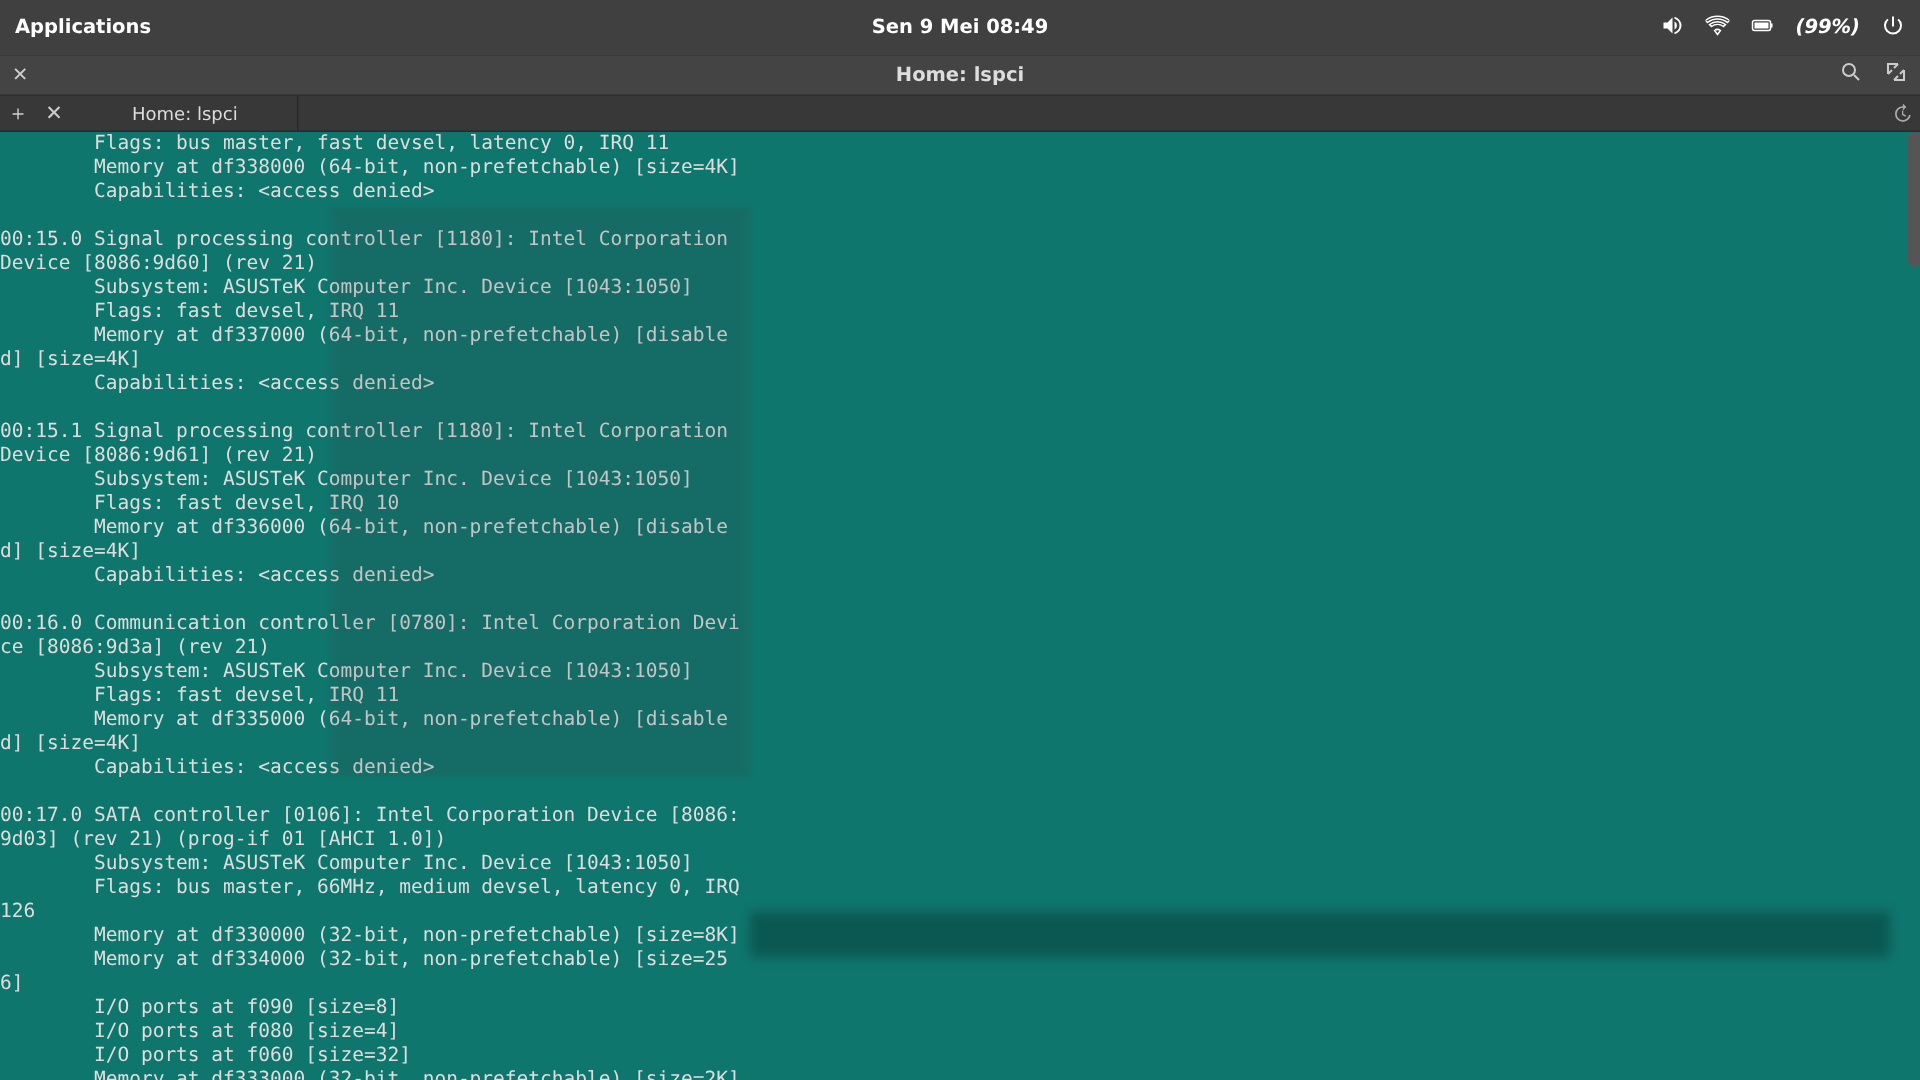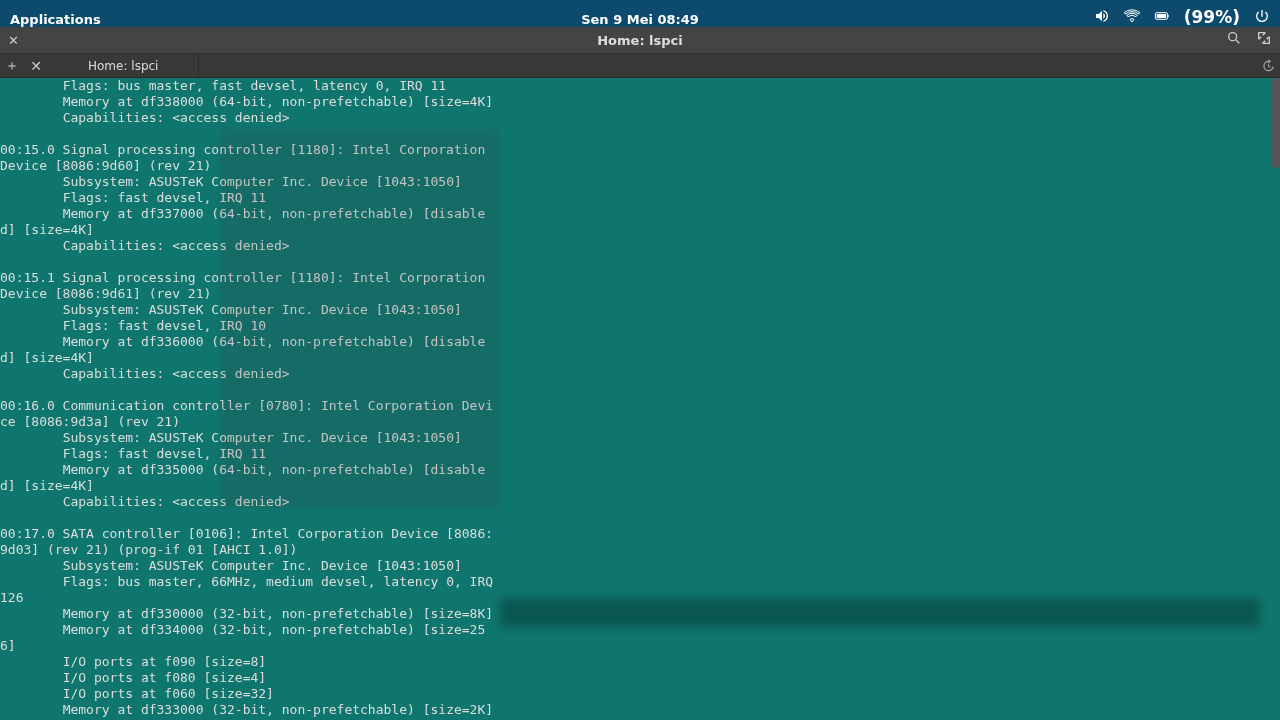--- a/index.html
+++ b/index.html
@@ -5,33 +5,33 @@
 * { margin: 0; padding: 0; box-sizing: border-box; }
 body {
   width: 1280px;
   height: 720px;
   background: #1e1e1e;
   font-family: "DejaVu Sans", sans-serif;
   overflow: hidden;
   color: #ddd;
 }
 .topbar {
-  height: 27px;
-  background: #0c4a6e;
+  height: 37px;
+  background: #404040;
   display: flex;
-  align-items: flex-end;
+  align-items: center;
   padding: 0 10px;
   font-size: 13px;
   color: #fff;
 }
 .topbar .apps { font-weight: bold; }
 .topbar .center { position: absolute; left: 50%; transform: translateX(-50%); font-weight: bold; }
 .topbar .right { margin-left: auto; display: flex; align-items: center; gap: 14px; }
 .topbar .right svg { width: 16px; height: 16px; fill: #fff; }
-.topbar .batt { font-weight: bold; font-size: 17px; }
+.topbar .batt { font-weight: bold; font-size: 13px; font-style: italic; }
 .titlebar {
   height: 27px;
   background: #444;
   display: flex;
   align-items: center;
   padding: 0 8px;
   border-bottom: 1px solid #2e2e2e;
 }
 .titlebar .close-x { color: #ccc; font-size: 13px; cursor: pointer; width: 16px; }
 .titlebar .title { position: absolute; left: 50%; transform: translateX(-50%); color: #ddd; font-size: 13px; font-weight: bold; }

